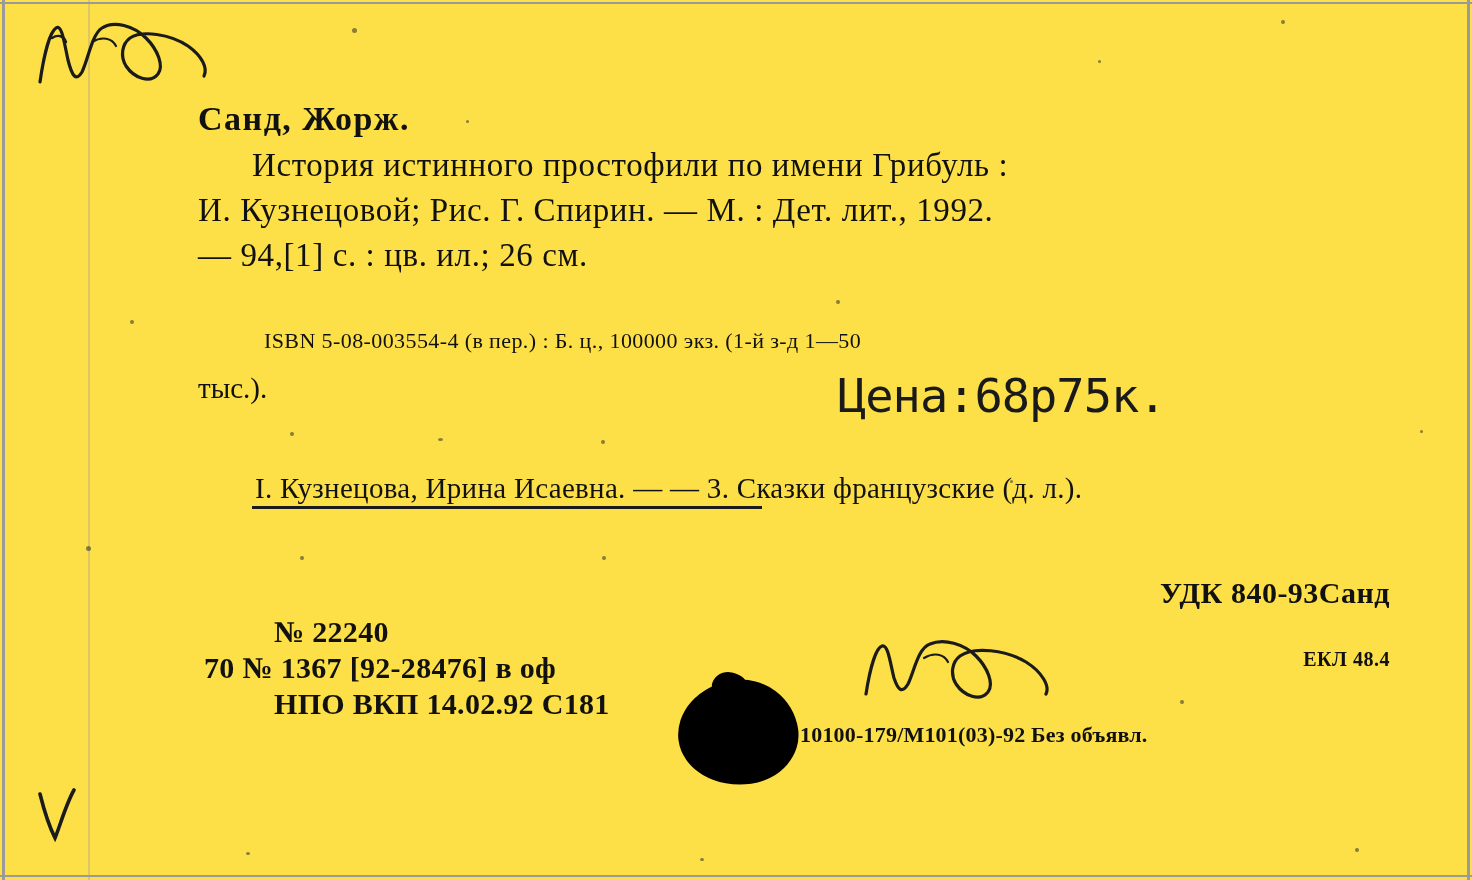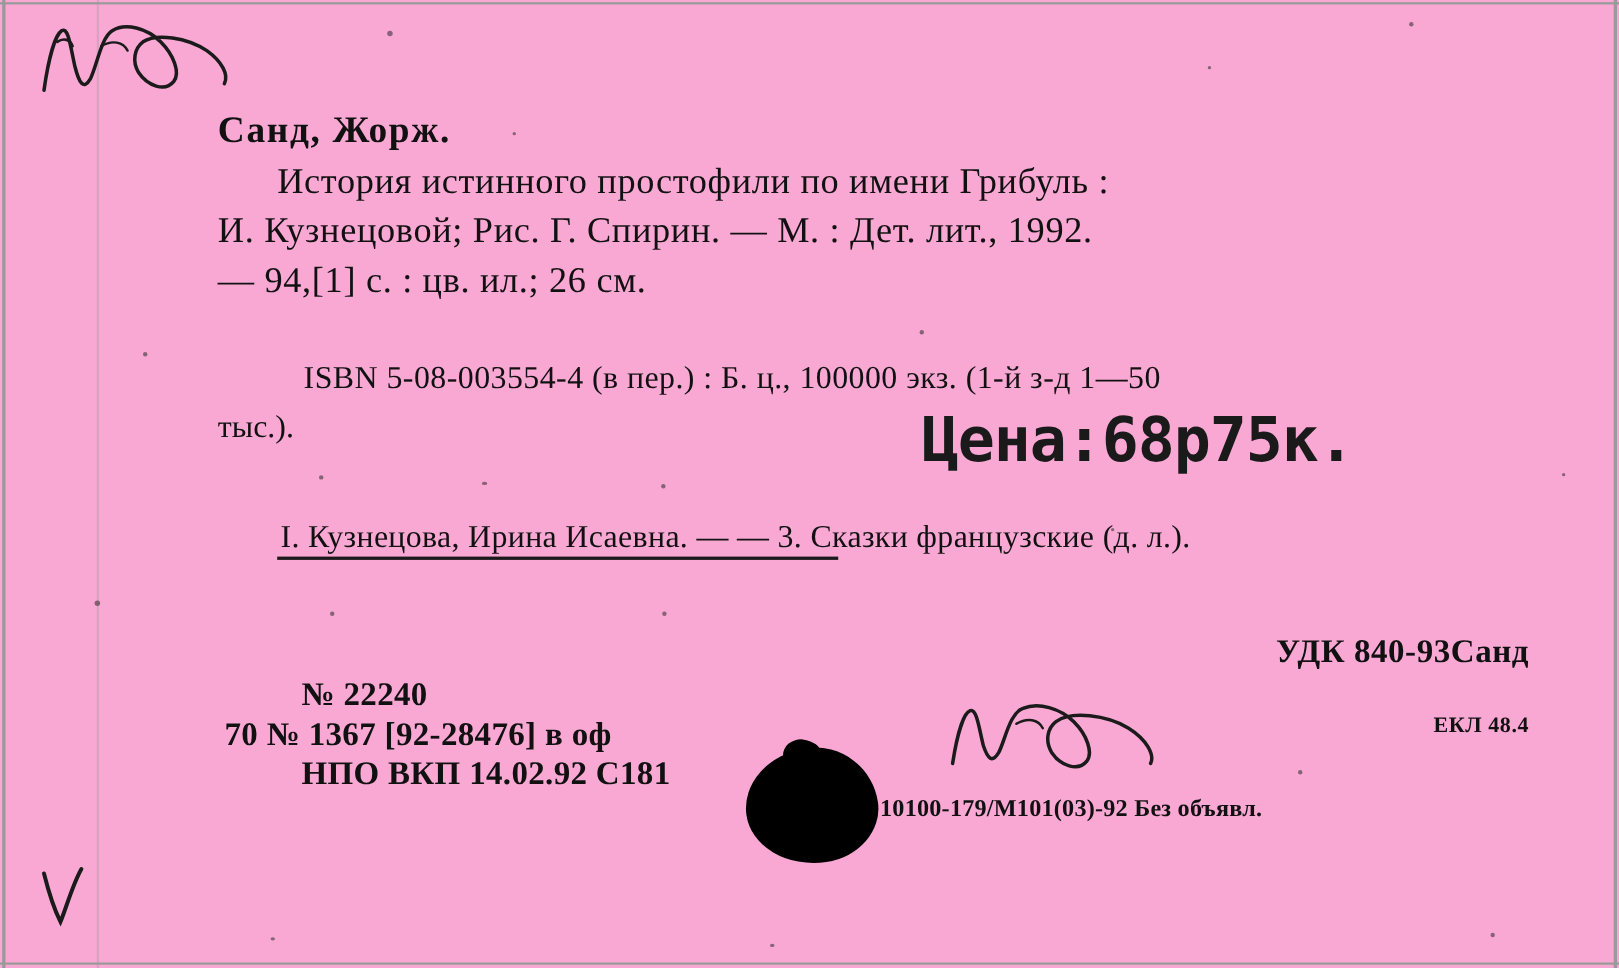--- a/index.html
+++ b/index.html
@@ -7,21 +7,21 @@
     padding: 0;
     background: #ffffff;
   }
   body {
     font-family: "Liberation Serif", serif;
   }
   #card {
     position: relative;
     width: 1472px;
     height: 880px;
-    background: #f9a8d4;
+    background: #fde047;
     overflow: hidden;
     color: #111;
   }
   
   .speckle {
     position: absolute;
     background: #2a2a2a;
     border-radius: 50%;
     opacity: 0.55;
   }
@@ -46,43 +46,43 @@
     font-size: 33px;
     line-height: 45px;
     letter-spacing: 0.6px;
   }
   .body-block .ln {
     white-space: nowrap;
   }
   .ln.indent1 { text-indent: 54px; }
   .isbn-line {
     position: absolute;
-    left: 198px;
+    left: 186px;
     top: 328px;
     width: 1220px;
-    font-size: 29px;
+    font-size: 22px;
     letter-spacing: 0.4px;
     text-indent: 78px;
     white-space: nowrap;
   }
   .isbn-cont {
     position: absolute;
     left: 198px;
     top: 372px;
     font-size: 29px;
   }
   .price-stamp {
     position: absolute;
     left: 838px;
     top: 368px;
-    font-size: 56px;
+    font-size: 47px;
     font-family: "DejaVu Sans Mono", monospace;
     letter-spacing: -1px;
     color: #1a1a1a;
-    font-weight: 700;
+    font-weight: 400;
   }
   .tracing-line {
     position: absolute;
     left: 255px;
     top: 472px;
     font-size: 29px;
     letter-spacing: 0.3px;
     white-space: nowrap;
   }
   .tracing-underline {

